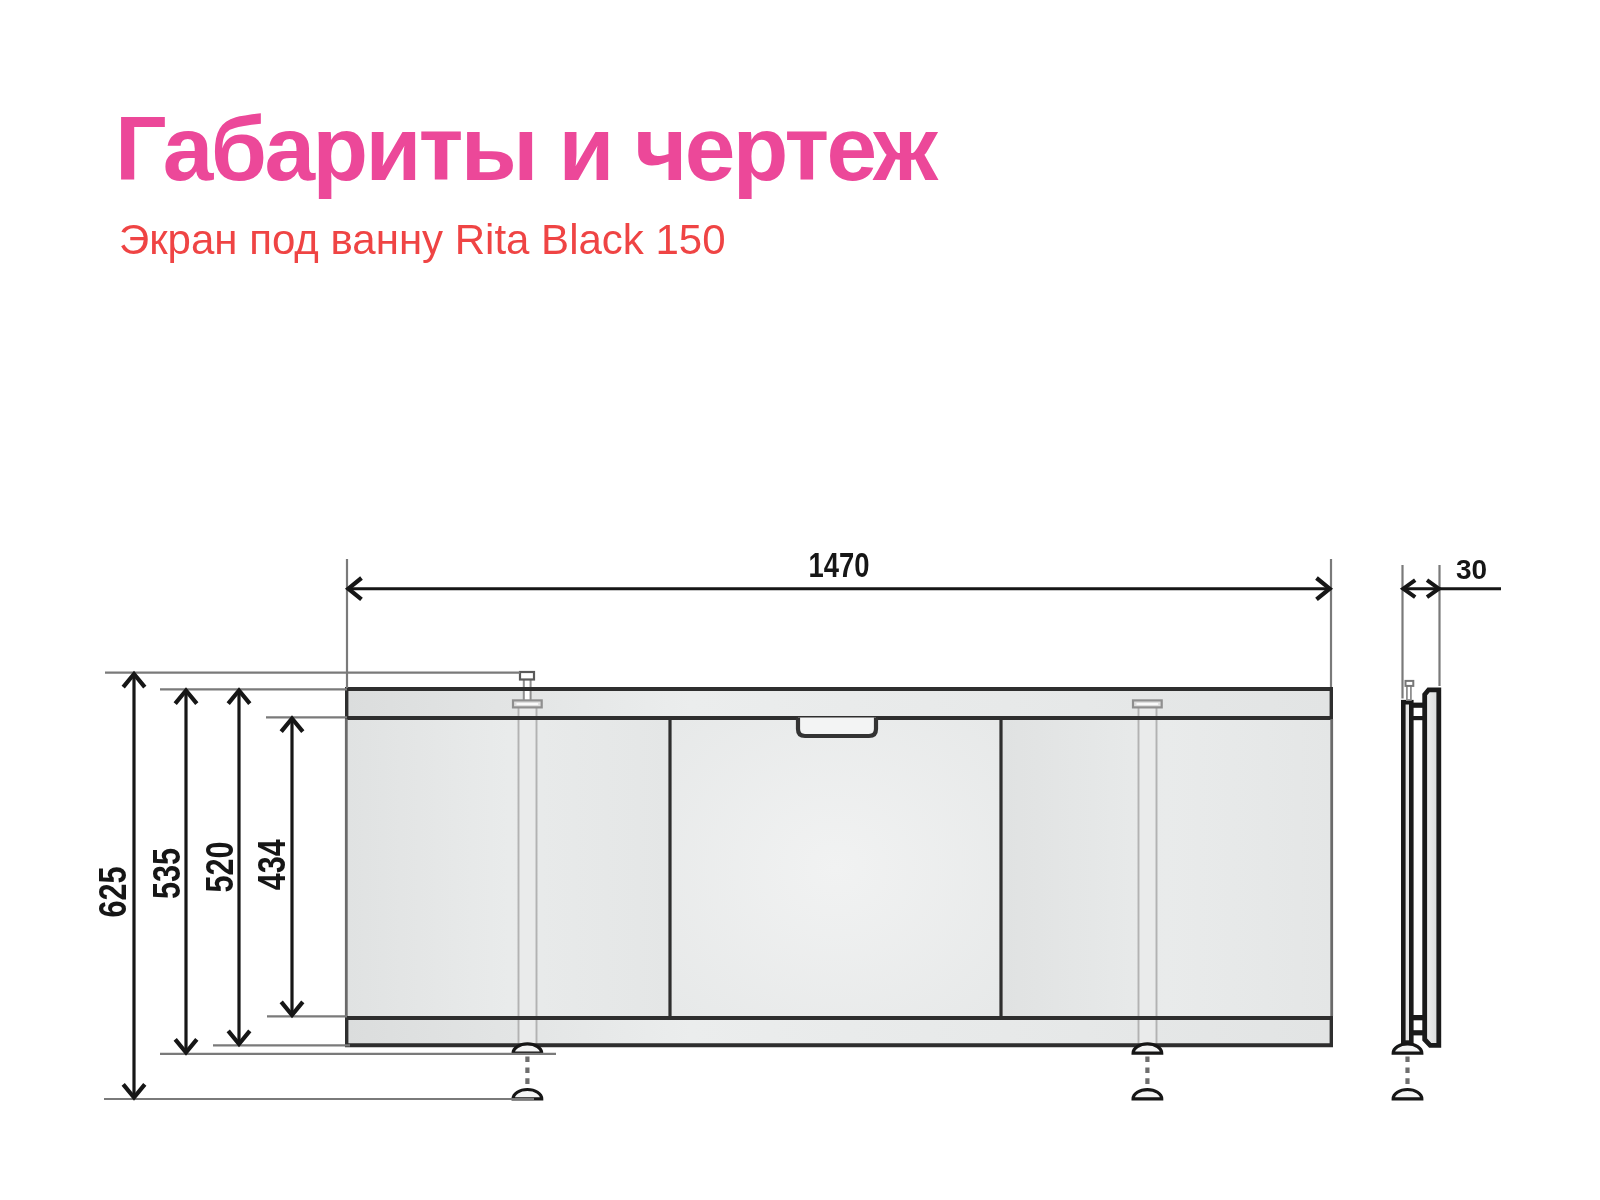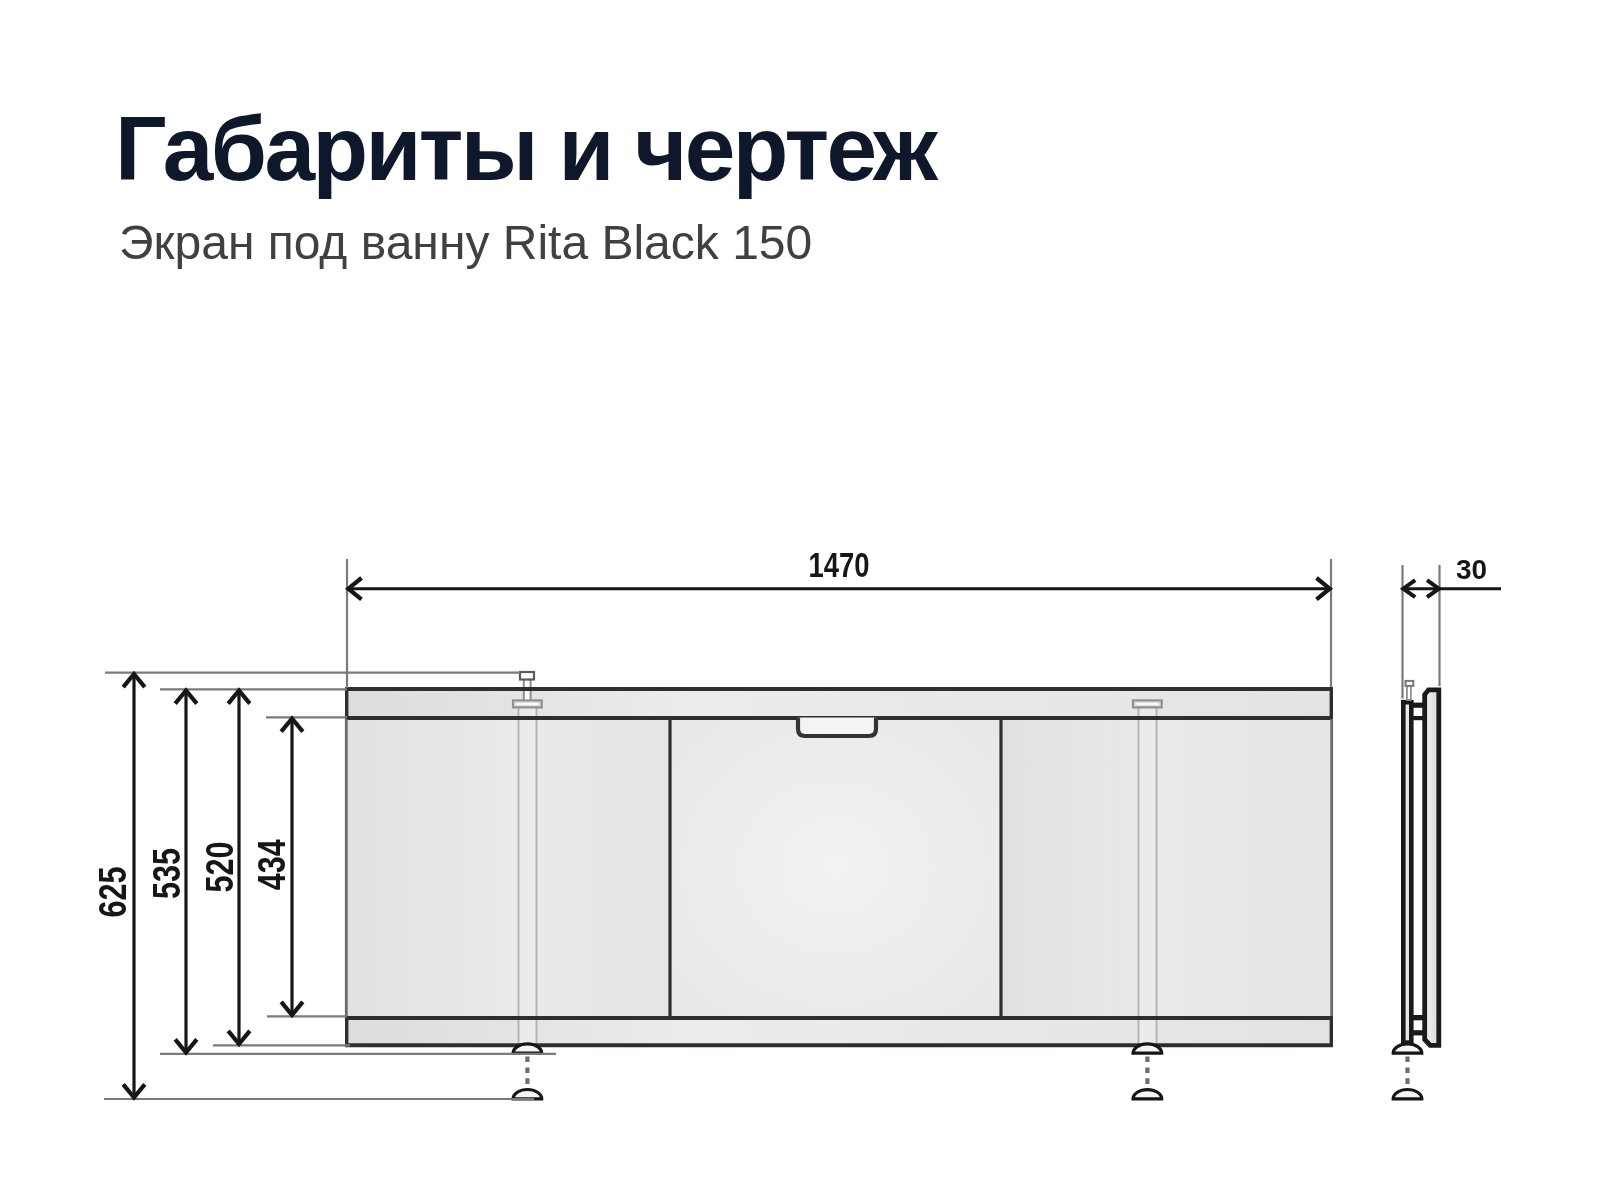--- a/index.html
+++ b/index.html
@@ -1,17 +1,17 @@
 <!DOCTYPE html>
 <html><head>
 <meta charset="utf-8">
 <style>
   html,body{margin:0;padding:0;background:#fff;width:1600px;height:1200px;overflow:hidden;}
-  .title{position:absolute;left:115px;top:103px;font-family:"Liberation Sans",sans-serif;font-weight:700;font-size:91px;line-height:1;color:#0f172a;letter-spacing:-2.6px;white-space:nowrap;}
-  .subtitle{position:absolute;left:119px;top:219px;font-family:"Liberation Sans",sans-serif;font-weight:400;font-size:48px;line-height:1;color:#404040;white-space:nowrap;}
+  .title{position:absolute;left:115px;top:103px;font-family:"Liberation Sans",sans-serif;font-weight:700;font-size:91px;line-height:1;color:#ec4899;letter-spacing:-2.6px;white-space:nowrap;}
+  .subtitle{position:absolute;left:119px;top:219px;font-family:"Liberation Sans",sans-serif;font-weight:400;font-size:42px;line-height:1;color:#ef4444;white-space:nowrap;}
   svg{position:absolute;left:0;top:0;}
   .dimtxt{font-family:"Liberation Sans",sans-serif;font-weight:700;font-size:35px;fill:#161616;}
   .dimtxtv{font-family:"Liberation Sans",sans-serif;font-weight:700;font-size:38px;fill:#161616;}
   .dimtxt30{font-family:"Liberation Sans",sans-serif;font-weight:700;font-size:28px;fill:#161616;}
 </style>
 </head>
 <body>
 
 <div class="title">Габариты и чертеж</div>
 

